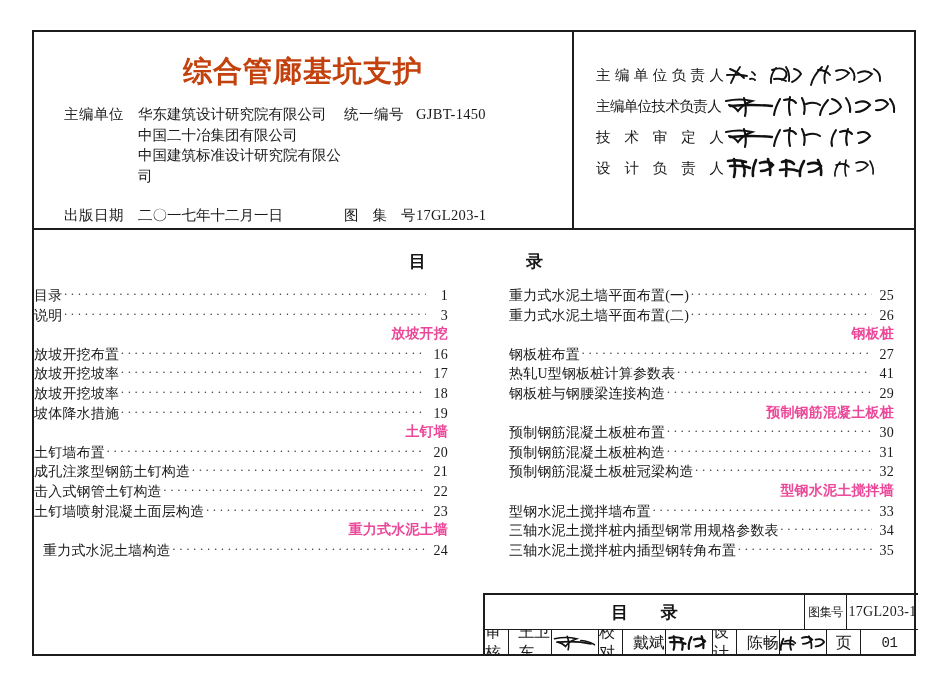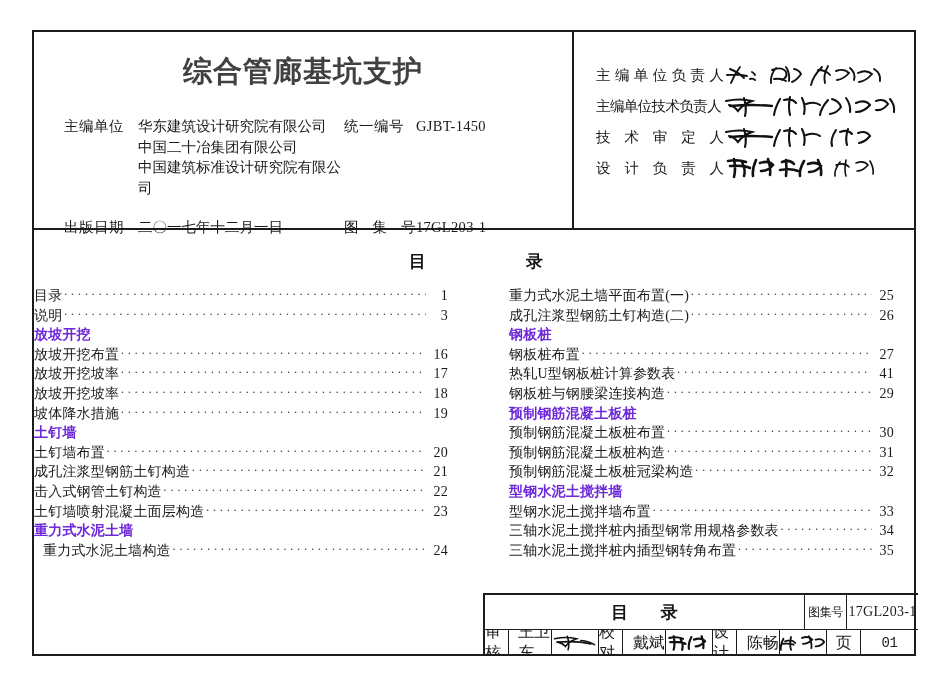--- a/index.html
+++ b/index.html
@@ -50,21 +50,21 @@
     box-sizing: border-box;
   }
 
   #doc-title {
     text-align: center;
     font-family: "DejaVu Sans", "Liberation Sans", sans-serif;
     font-size: 29px;
     font-weight: bold;
     letter-spacing: 1px;
     margin-top: 20px;
-    color: #404040;
+    color: #c2410c;
   }
 
   .hl-row {
     display: flex;
     align-items: baseline;
     font-size: 14.5px;
     padding-left: 30px;
   }
   .hl-label {
     width: 74px;
@@ -81,21 +81,21 @@
     flex-shrink: 0;
     display: flex;
     justify-content: space-between;
     letter-spacing: 0.5px;
   }
   .hl-right-value {
     font-family: "Liberation Serif", serif;
     letter-spacing: 0.3px;
   }
 
-  #row-units { margin-top: 24px; }
+  #row-units { margin-top: 12px; }
   #row-date  { margin-top: 20px; }
 
   
   .sig-row {
     display: flex;
     align-items: center;
     font-size: 14.5px;
     padding-left: 22px;
     height: 31px;
   }
@@ -139,27 +139,28 @@
     display: flex;
   }
   .toc-col {
     width: 442px;
     box-sizing: border-box;
   }
   .toc-col.left  {  padding-right: 28px; }
   .toc-col.right { padding-left: 33px;  padding-right: 24px; }
 
   .toc-section {
-    font-family: Liberation Serif, serif;
+    font-family: Liberation Mono, monospace;
     font-size: 14px;
     font-weight: bold;
     line-height: 19.6px;
     height: 19.6px;
-    color: #6d28d9;
+    color: #ec4899;
     letter-spacing: 0.2px;
+    text-align: right;
   }
   .toc-entry {
     display: flex;
     align-items: baseline;
     font-size: 14px;
     line-height: 19.6px;
     height: 19.6px;
     letter-spacing: 0.2px;
     white-space: nowrap;
   }
@@ -446,21 +447,21 @@
           <span class="toc-page">24</span>
         </div>
       </div>
     <div class="toc-col right" id="toc-col-right">
         <div class="toc-entry">
           <span class="toc-title">重力式水泥土墙平面布置(一)</span>
           <span class="toc-dots">················································································</span>
           <span class="toc-page">25</span>
         </div>
         <div class="toc-entry">
-          <span class="toc-title">成孔注浆型钢筋土钉构造(二)</span>
+          <span class="toc-title">重力式水泥土墙平面布置(二)</span>
           <span class="toc-dots">················································································</span>
           <span class="toc-page">26</span>
         </div>
         <div class="toc-section">钢板桩</div>
         <div class="toc-entry">
           <span class="toc-title">钢板桩布置</span>
           <span class="toc-dots">················································································</span>
           <span class="toc-page">27</span>
         </div>
         <div class="toc-entry">

